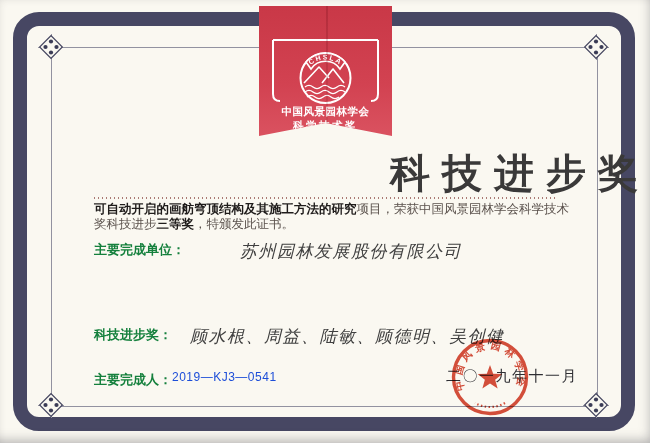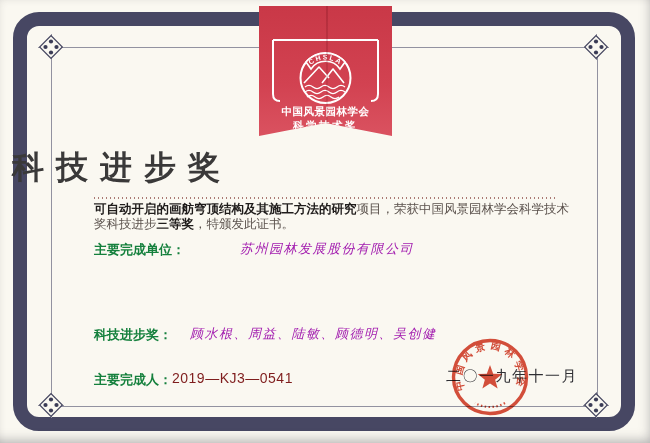--- a/index.html
+++ b/index.html
@@ -42,44 +42,44 @@
     font-size:10.5px;font-weight:700;color:#fff;letter-spacing:.5px;
     font-family:"Liberation Serif",serif;white-space:nowrap;
   }
   .ribbon-award{
     position:absolute;left:0;right:0;top:113px;text-align:center;
     font-size:10.5px;font-weight:700;color:#fff;letter-spacing:2.5px;
     font-family:"Liberation Serif",serif;white-space:nowrap;
   }
   
   .title{
-    position:absolute;left:0;right:0;top:146px;text-align:left;
-    font-size:32px;font-weight:700;color:#3a3939;
+    position:absolute;left:0;right:0;top:146px;text-align:right;
+    font-size:40px;font-weight:700;color:#3a3939;
     letter-spacing:12px;text-indent:12px;
     font-family:"Liberation Serif",serif;
   }
   .dotted{
     position:absolute;left:94px;top:197px;width:462px;height:2px;
     background-image:repeating-linear-gradient(90deg,#aa7a74 0 1.5px,transparent 1.5px 4px);
   }
   
   .para{
     position:absolute;left:94px;top:202px;width:478px;
     font-size:12.5px;line-height:15px;color:#5a514c;letter-spacing:0;
   }
   .para .b{font-weight:700;color:#1f1c1b;}
   
   .row{position:absolute;white-space:nowrap;}
   .row .label{font-size:13px;font-weight:700;color:#15803d;}
   .row .value{position:absolute;top:0;white-space:nowrap;}
   .script{
     font-family:Liberation Sans, sans-serif;font-style:italic;
-    font-size:13px;color:#a21caf;letter-spacing:1.5px;
+    font-size:17px;color:#404040;letter-spacing:1.5px;
   }
-  .certno{font-size:14px;color:#7f1d1d;letter-spacing:.5px;}
+  .certno{font-size:12px;color:#1d4ed8;letter-spacing:.5px;}
   
   .date{
     position:absolute;left:446px;top:367px;
     font-size:15px;color:#2e2e33;letter-spacing:1.5px;
     font-family:"Liberation Serif",serif;white-space:nowrap;
   }
   .seal{
     position:absolute;left:450px;top:337px;width:80px;height:80px;
     mix-blend-mode:multiply;opacity:.93;
   }

